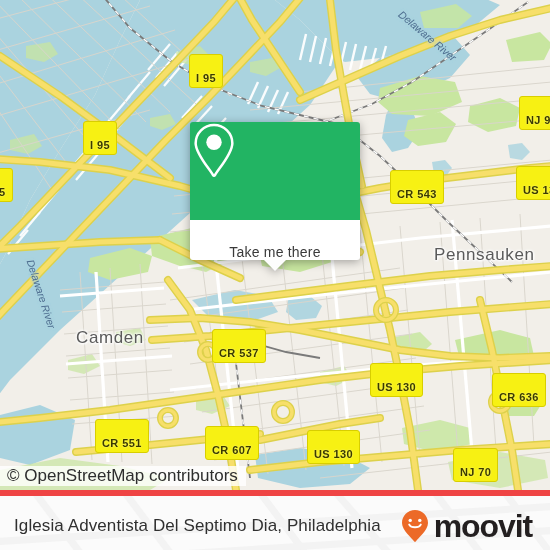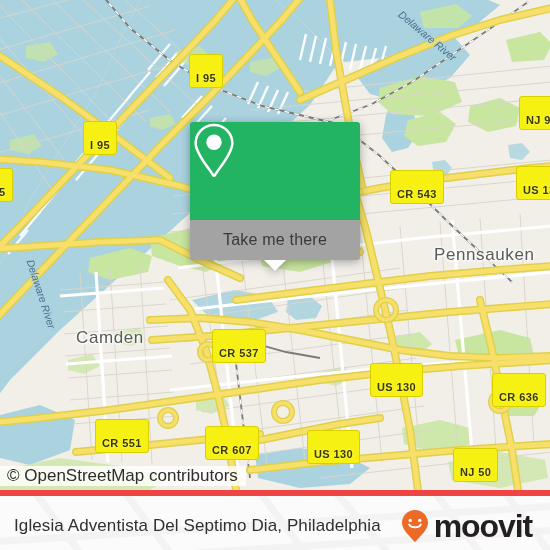--- a/index.html
+++ b/index.html
@@ -68,25 +68,25 @@
   #popup-top {
     height: 98px;
     background: #22b463;
     border-radius: 3px 3px 0 0;
     display: flex; align-items: center; justify-content: center;
     cursor: pointer;
   }
   #popup-pin { width: 48px; height: 56px; }
   #popup-btn {
     height: 40px;
-    background: #a3a3a3;
+    background: #ffffff;
     border-radius: 0 0 3px 3px;
-    display: flex; align-items: center; justify-content: center;
+    display: flex; align-items: flex-end; justify-content: center;
     color: #3a3a3a;
-    font-size: 16px;
+    font-size: 14px;
     letter-spacing: .2px;
     cursor: pointer;
   }
   #popup-tail {
     position: absolute;
     left: 50%; bottom: -11px;
     margin-left: -11px;
     width: 0; height: 0;
     border-left: 11px solid transparent;
     border-right: 11px solid transparent;
@@ -412,21 +412,21 @@
     <div class="shield" style="left:-8px;  top:168px;">5</div>
     <div class="shield" style="left:390px; top:170px;">CR 543</div>
     <div class="shield" style="left:516px; top:166px;">US 130</div>
     <div class="shield" style="left:519px; top:96px;">NJ 90</div>
     <div class="shield" style="left:212px; top:329px;">CR 537</div>
     <div class="shield" style="left:95px;  top:419px;">CR 551</div>
     <div class="shield" style="left:205px; top:426px;">CR 607</div>
     <div class="shield" style="left:307px; top:430px;">US 130</div>
     <div class="shield" style="left:370px; top:363px;">US 130</div>
     <div class="shield" style="left:492px; top:373px;">CR 636</div>
-    <div class="shield" style="left:453px; top:448px;">NJ 50</div>
+    <div class="shield" style="left:453px; top:448px;">NJ 70</div>
 
     <div id="popup">
       <div id="popup-top">
         <svg id="popup-pin" viewBox="0 0 48 58">
           <path d="M24 3 C13.5 3 5 11.5 5 22 C5 33 19 48 23 55 C23.5 55.8 24.5 55.8 25 55
                    C29 48 43 33 43 22 C43 11.5 34.5 3 24 3 Z" fill="none" stroke="#ffffff" stroke-width="2.6"></path>
           <circle cx="24" cy="21" r="8" fill="#ffffff"></circle>
         </svg>
       </div>
       <div id="popup-btn">

